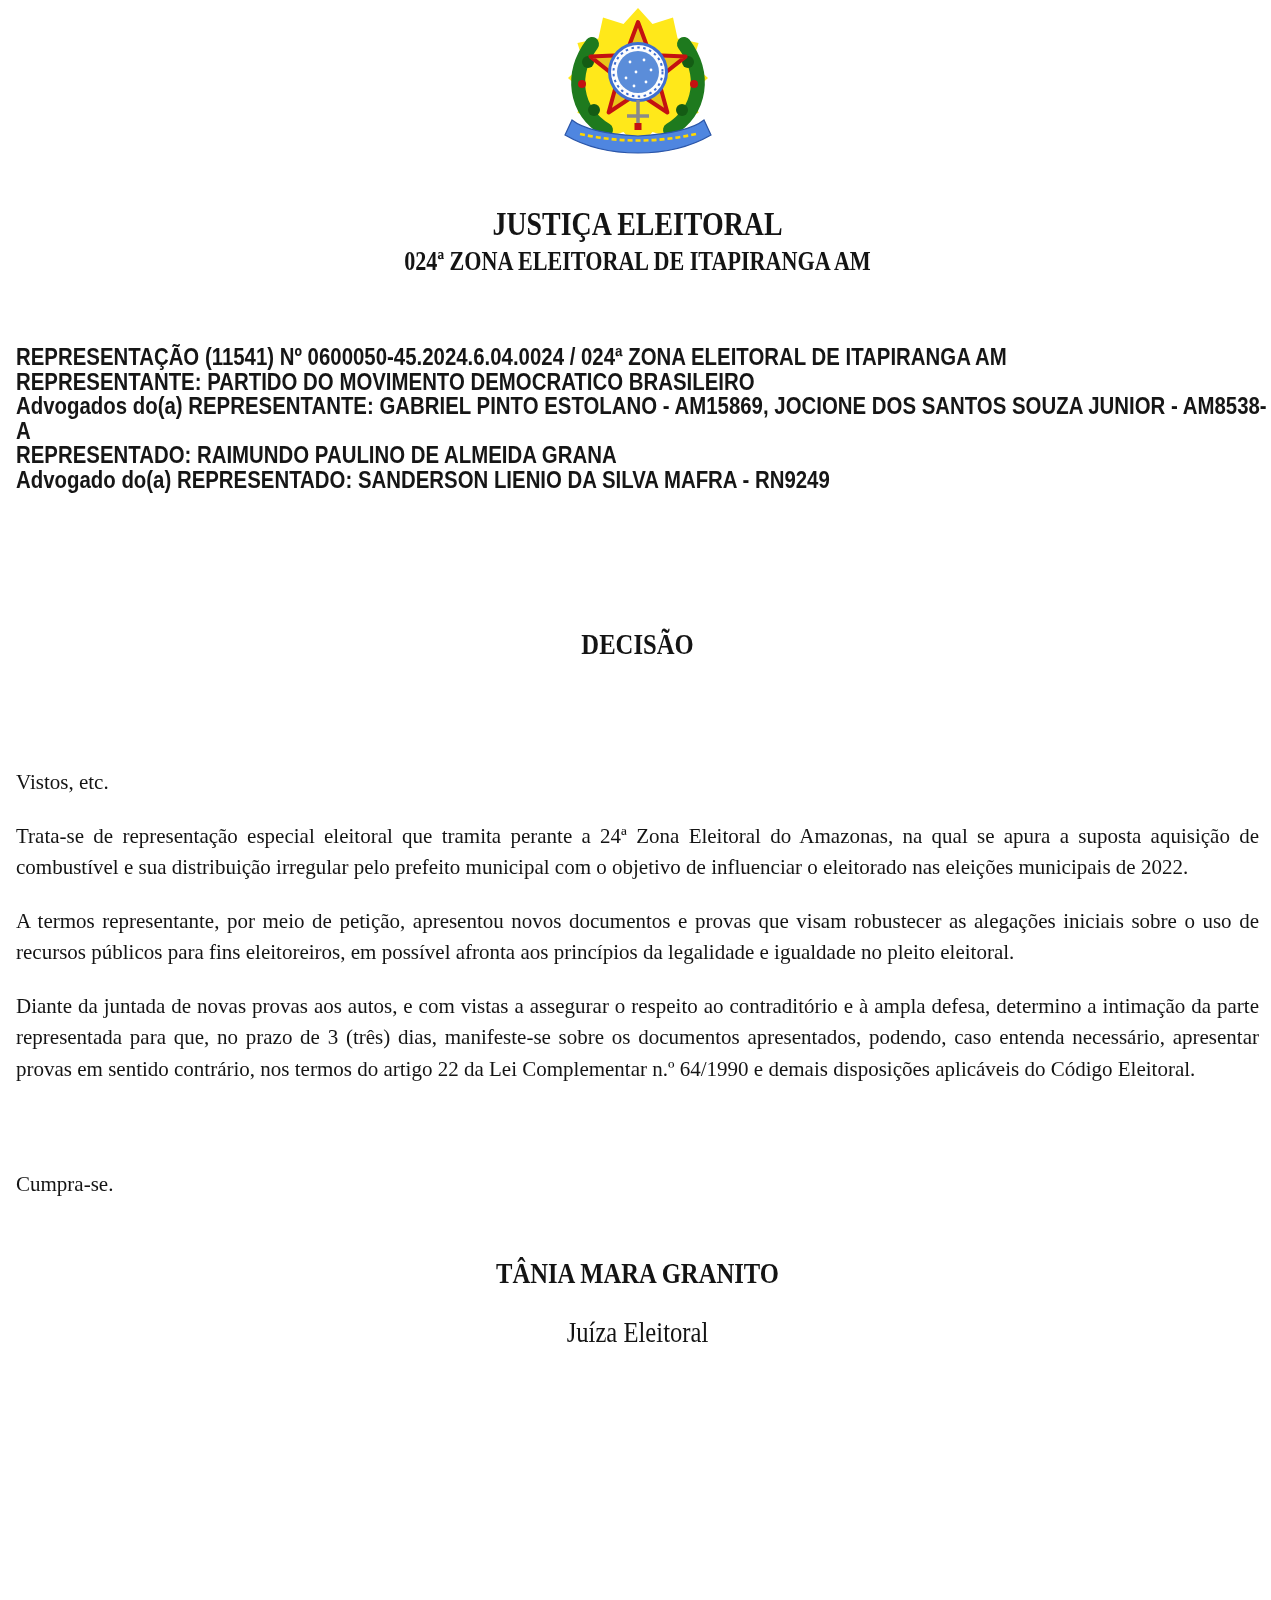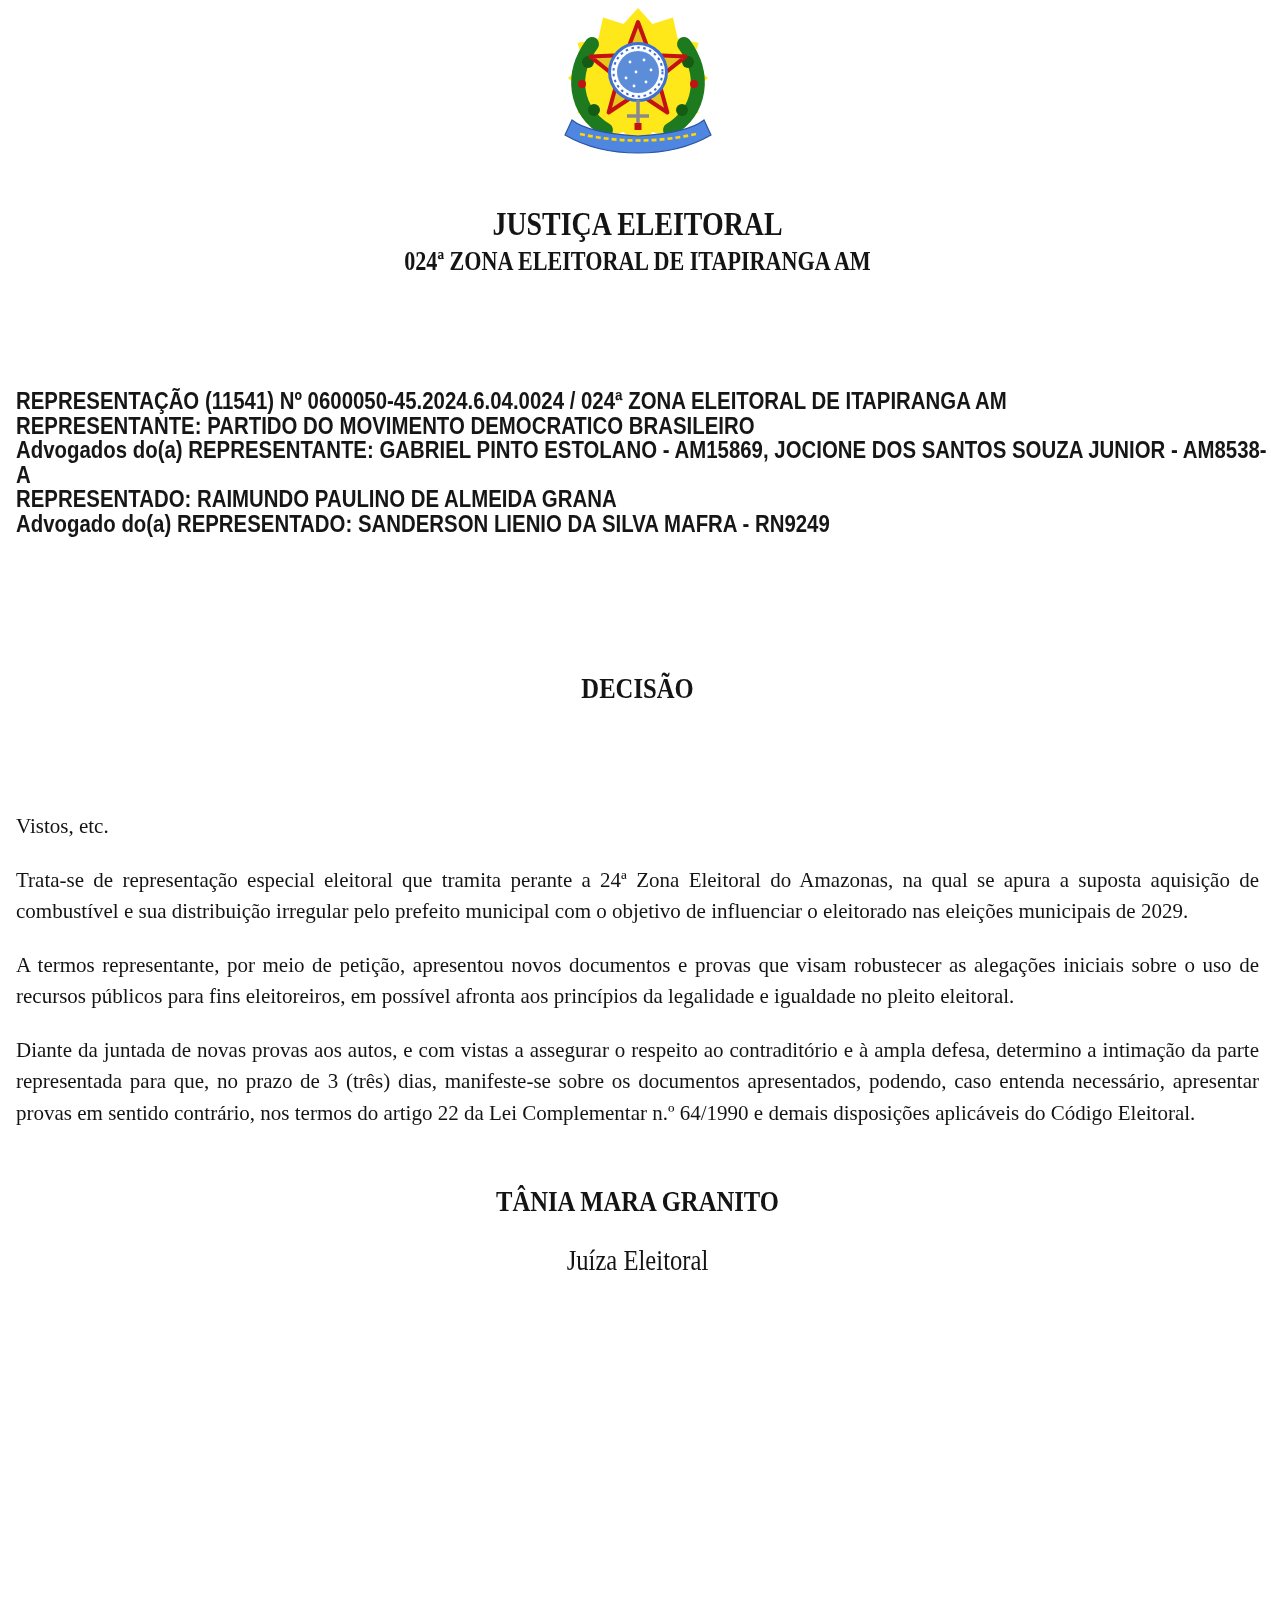--- a/index.html
+++ b/index.html
@@ -19,21 +19,21 @@
     margin-top:46px; transform:scaleX(0.82); transform-origin:50% 50%;
     white-space:nowrap;
   }
   .doc-subtitle {
     text-align:center; font-weight:bold; font-size:27px; line-height:31px;
     margin-top:3px; transform:scaleX(0.82); transform-origin:50% 50%;
     white-space:nowrap;
   }
 
   .case-block {
-    margin-top:112px;
+    margin-top:68px;
     font-family:"Liberation Sans", sans-serif;
     font-weight:bold; font-size:24px; line-height:24.5px; color:#161616;
   }
   .case-line {
     transform:scaleX(0.85); transform-origin:0 50%;
     white-space:nowrap;
   }
 
   .decision-heading {
     text-align:center; font-weight:bold; font-size:29px; line-height:33px;
@@ -112,21 +112,22 @@
     <div class="case-line">Advogados do(a) REPRESENTANTE: GABRIEL PINTO ESTOLANO - AM15869, JOCIONE DOS SANTOS SOUZA JUNIOR - AM8538-</div>
     <div class="case-line">A</div>
     <div class="case-line">REPRESENTADO: RAIMUNDO PAULINO DE ALMEIDA GRANA</div>
     <div class="case-line">Advogado do(a) REPRESENTADO: SANDERSON LIENIO DA SILVA MAFRA - RN9249</div>
   </div>
 
   <div class="decision-heading">DECISÃO</div>
 
   <div class="body-text">
     <p class="para-vistos">Vistos, etc.</p>
-    <p>Trata-se de representação especial eleitoral que tramita perante a 24ª Zona Eleitoral do Amazonas, na qual se apura a suposta aquisição de combustível e sua distribuição irregular pelo prefeito municipal com o objetivo de influenciar o eleitorado nas eleições municipais de 2029.</p>
+    <p>Trata-se de representação especial eleitoral que tramita perante a 24ª Zona Eleitoral do Amazonas, na qual se apura a suposta aquisição de combustível e sua distribuição irregular pelo prefeito municipal com o objetivo de influenciar o eleitorado nas eleições municipais de 2022.</p>
     <p>A termos representante, por meio de petição, apresentou novos documentos e provas que visam robustecer as alegações iniciais sobre o uso de recursos públicos para fins eleitoreiros, em possível afronta aos princípios da legalidade e igualdade no pleito eleitoral.</p>
     <p>Diante da juntada de novas provas aos autos, e com vistas a assegurar o respeito ao contraditório e à ampla defesa, determino a intimação da parte representada para que, no prazo de 3 (três) dias, manifeste-se sobre os documentos apresentados, podendo, caso entenda necessário, apresentar provas em sentido contrário, nos termos do artigo 22 da Lei Complementar n.º 64/1990 e demais disposições aplicáveis do Código Eleitoral.</p>
+    <p class="para-cumpra">Cumpra-se.</p>
   </div>
 
   <div class="sig-name">TÂNIA MARA GRANITO</div>
   <div class="sig-role">Juíza Eleitoral</div>
 
 </div>
 
 </body></html>

